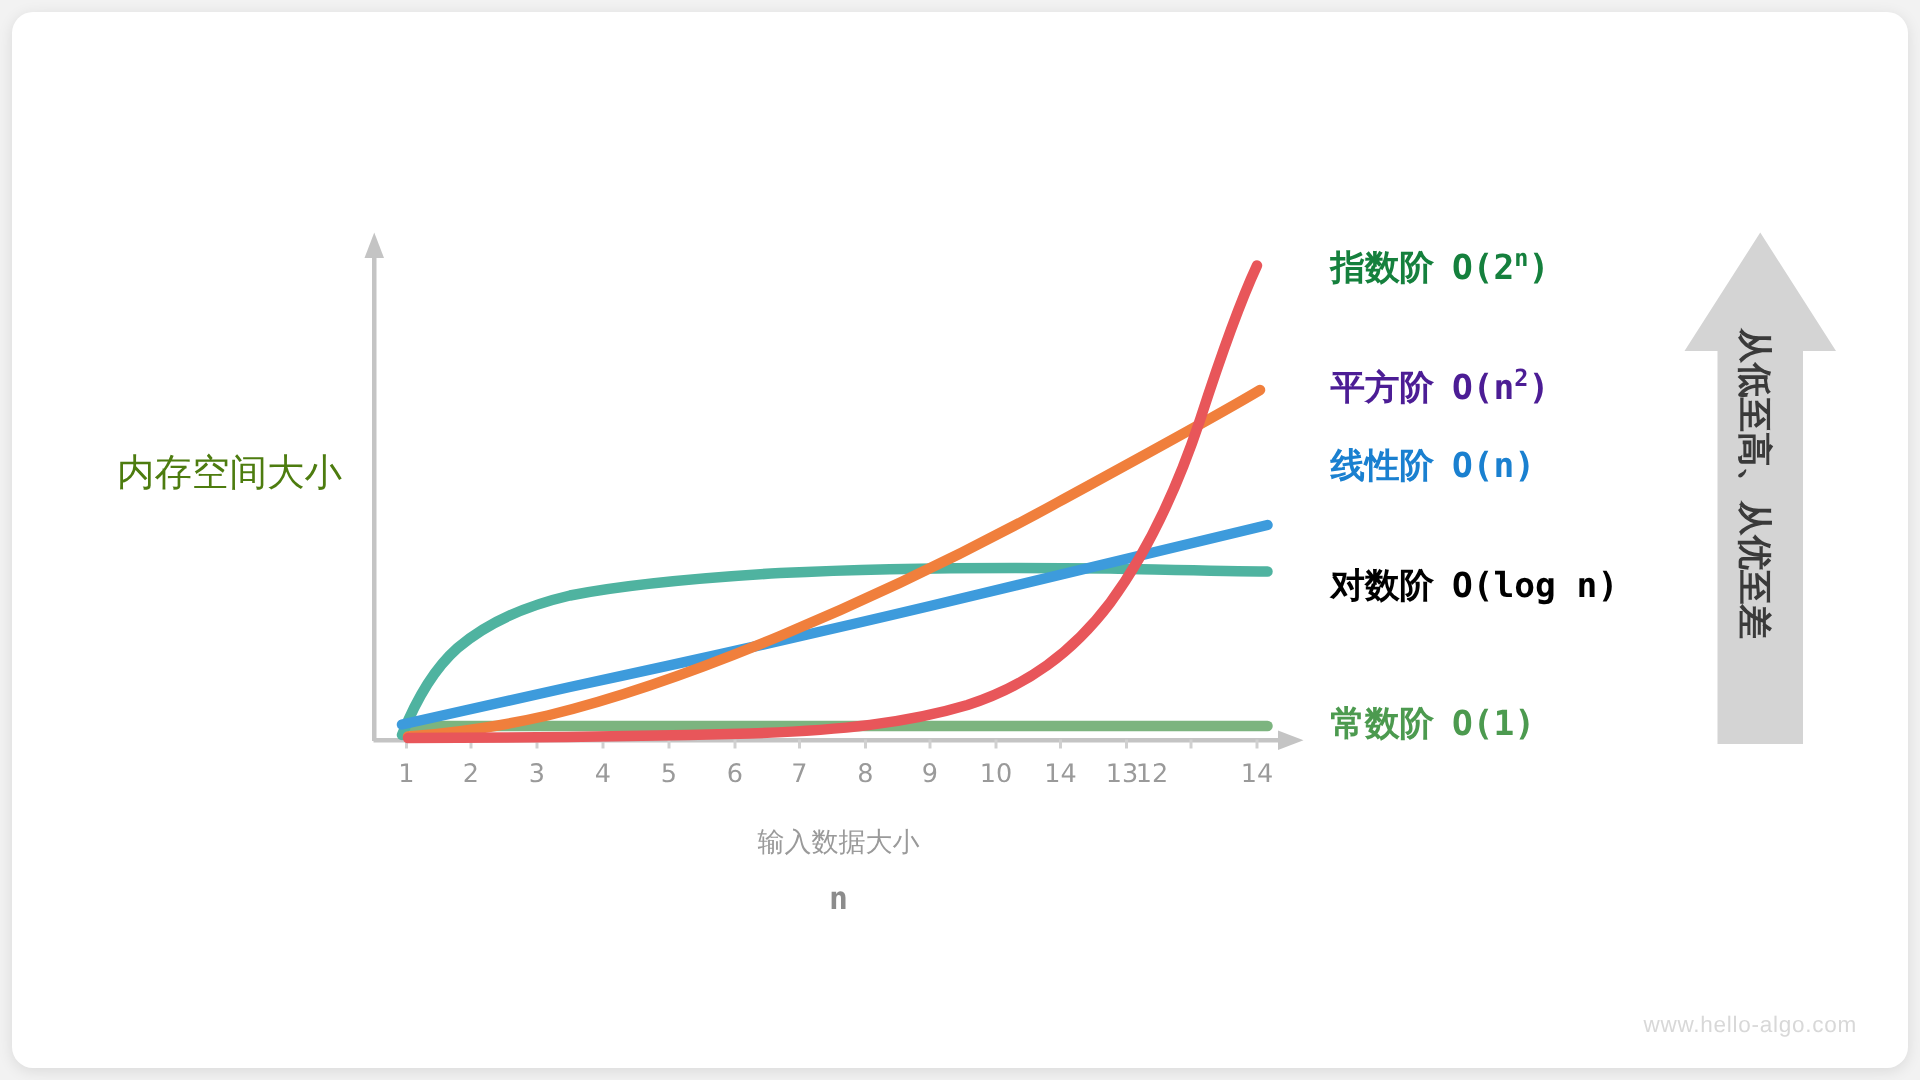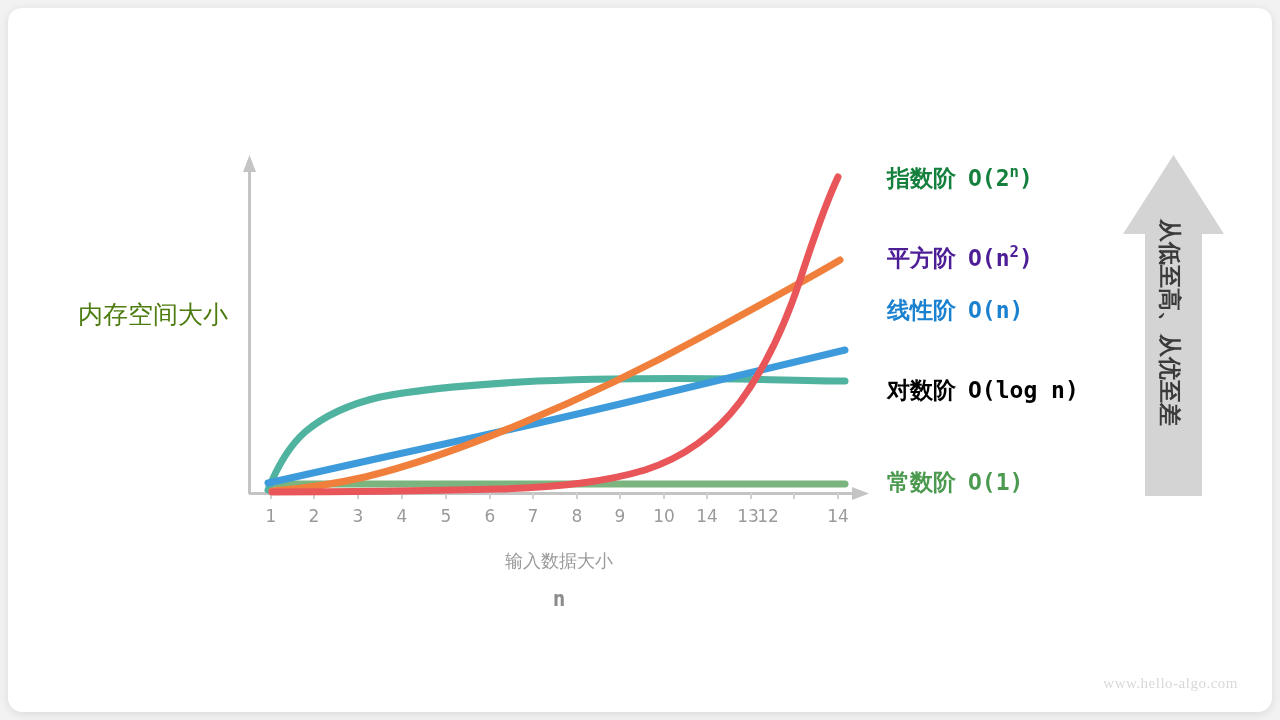--- a/index.html
+++ b/index.html
@@ -92,21 +92,21 @@
     font-family: "DejaVu Sans", sans-serif;
     font-weight: bold;
     font-size: 23px;
     color: #3a3a3a;
     white-space: nowrap;
   }
   #watermark {
     position: absolute;
     right: 42px;
     bottom: 28px;
-    font-family: Liberation Serif, serif;
+    font-family: Liberation Sans, sans-serif;
     font-size: 15px;
     color: #d8d8d8;
     letter-spacing: 0.5px;
   }
 </style>
 </head>
 <body>
 
 <div id="card"></div>
 

